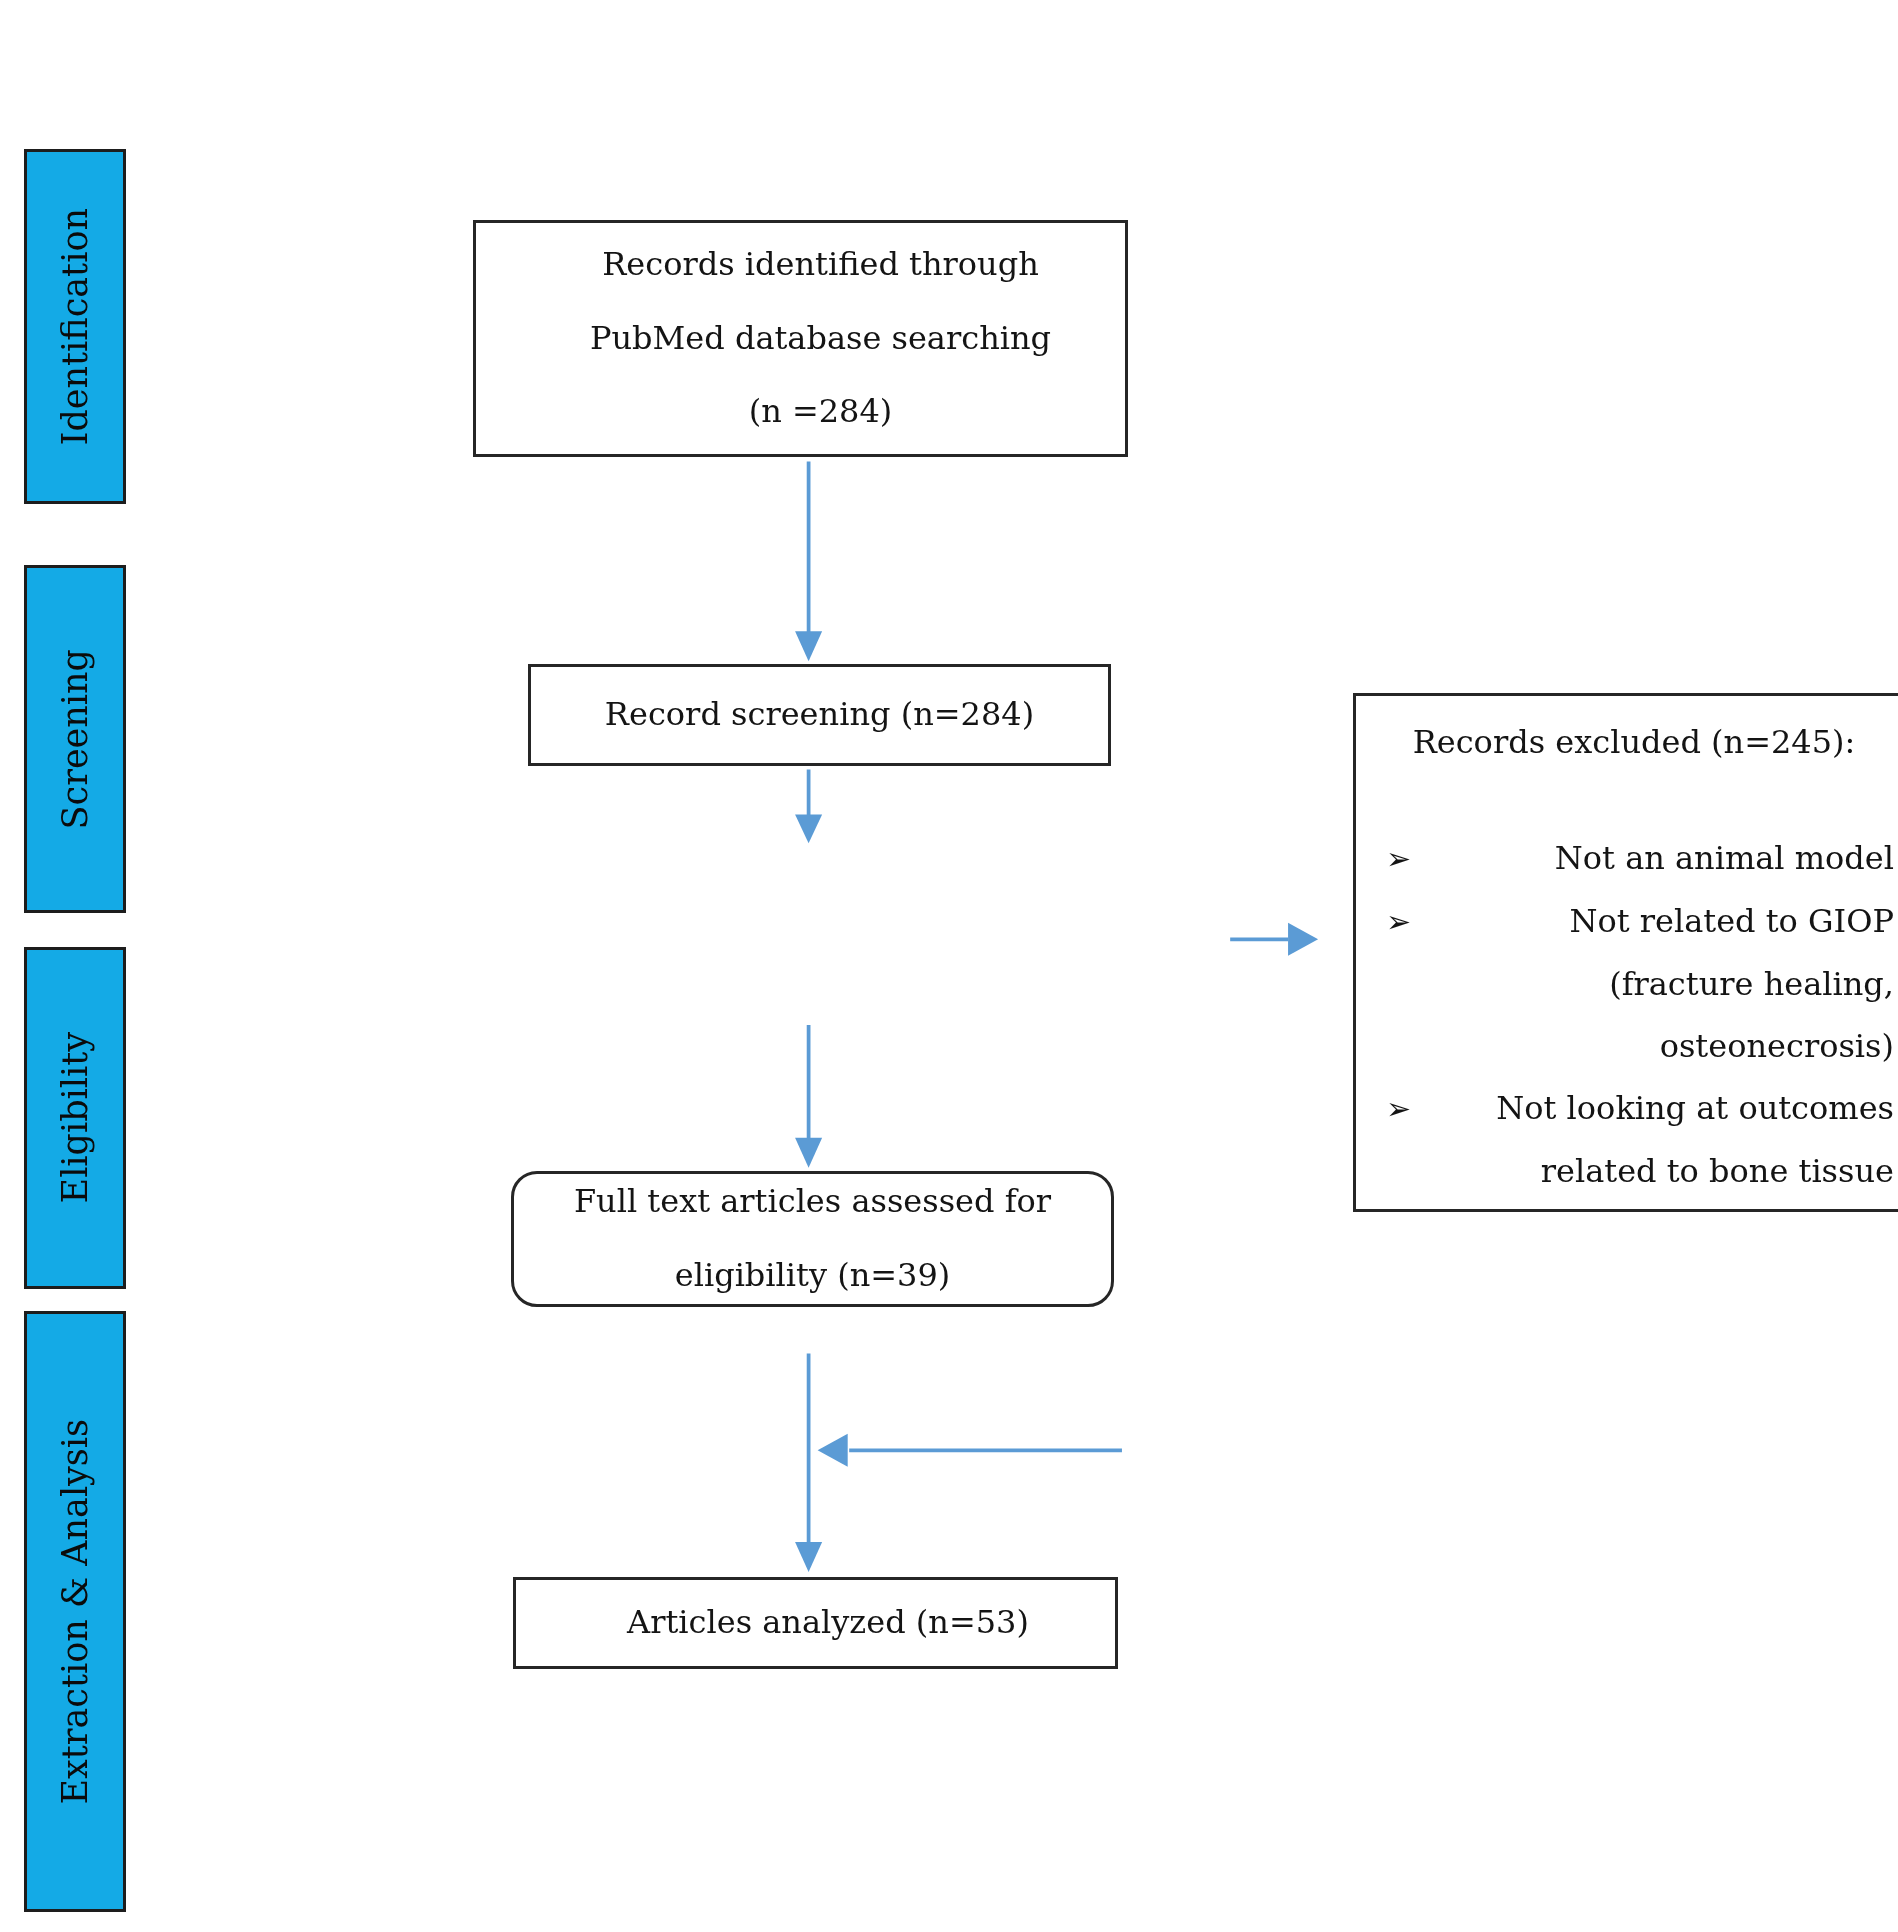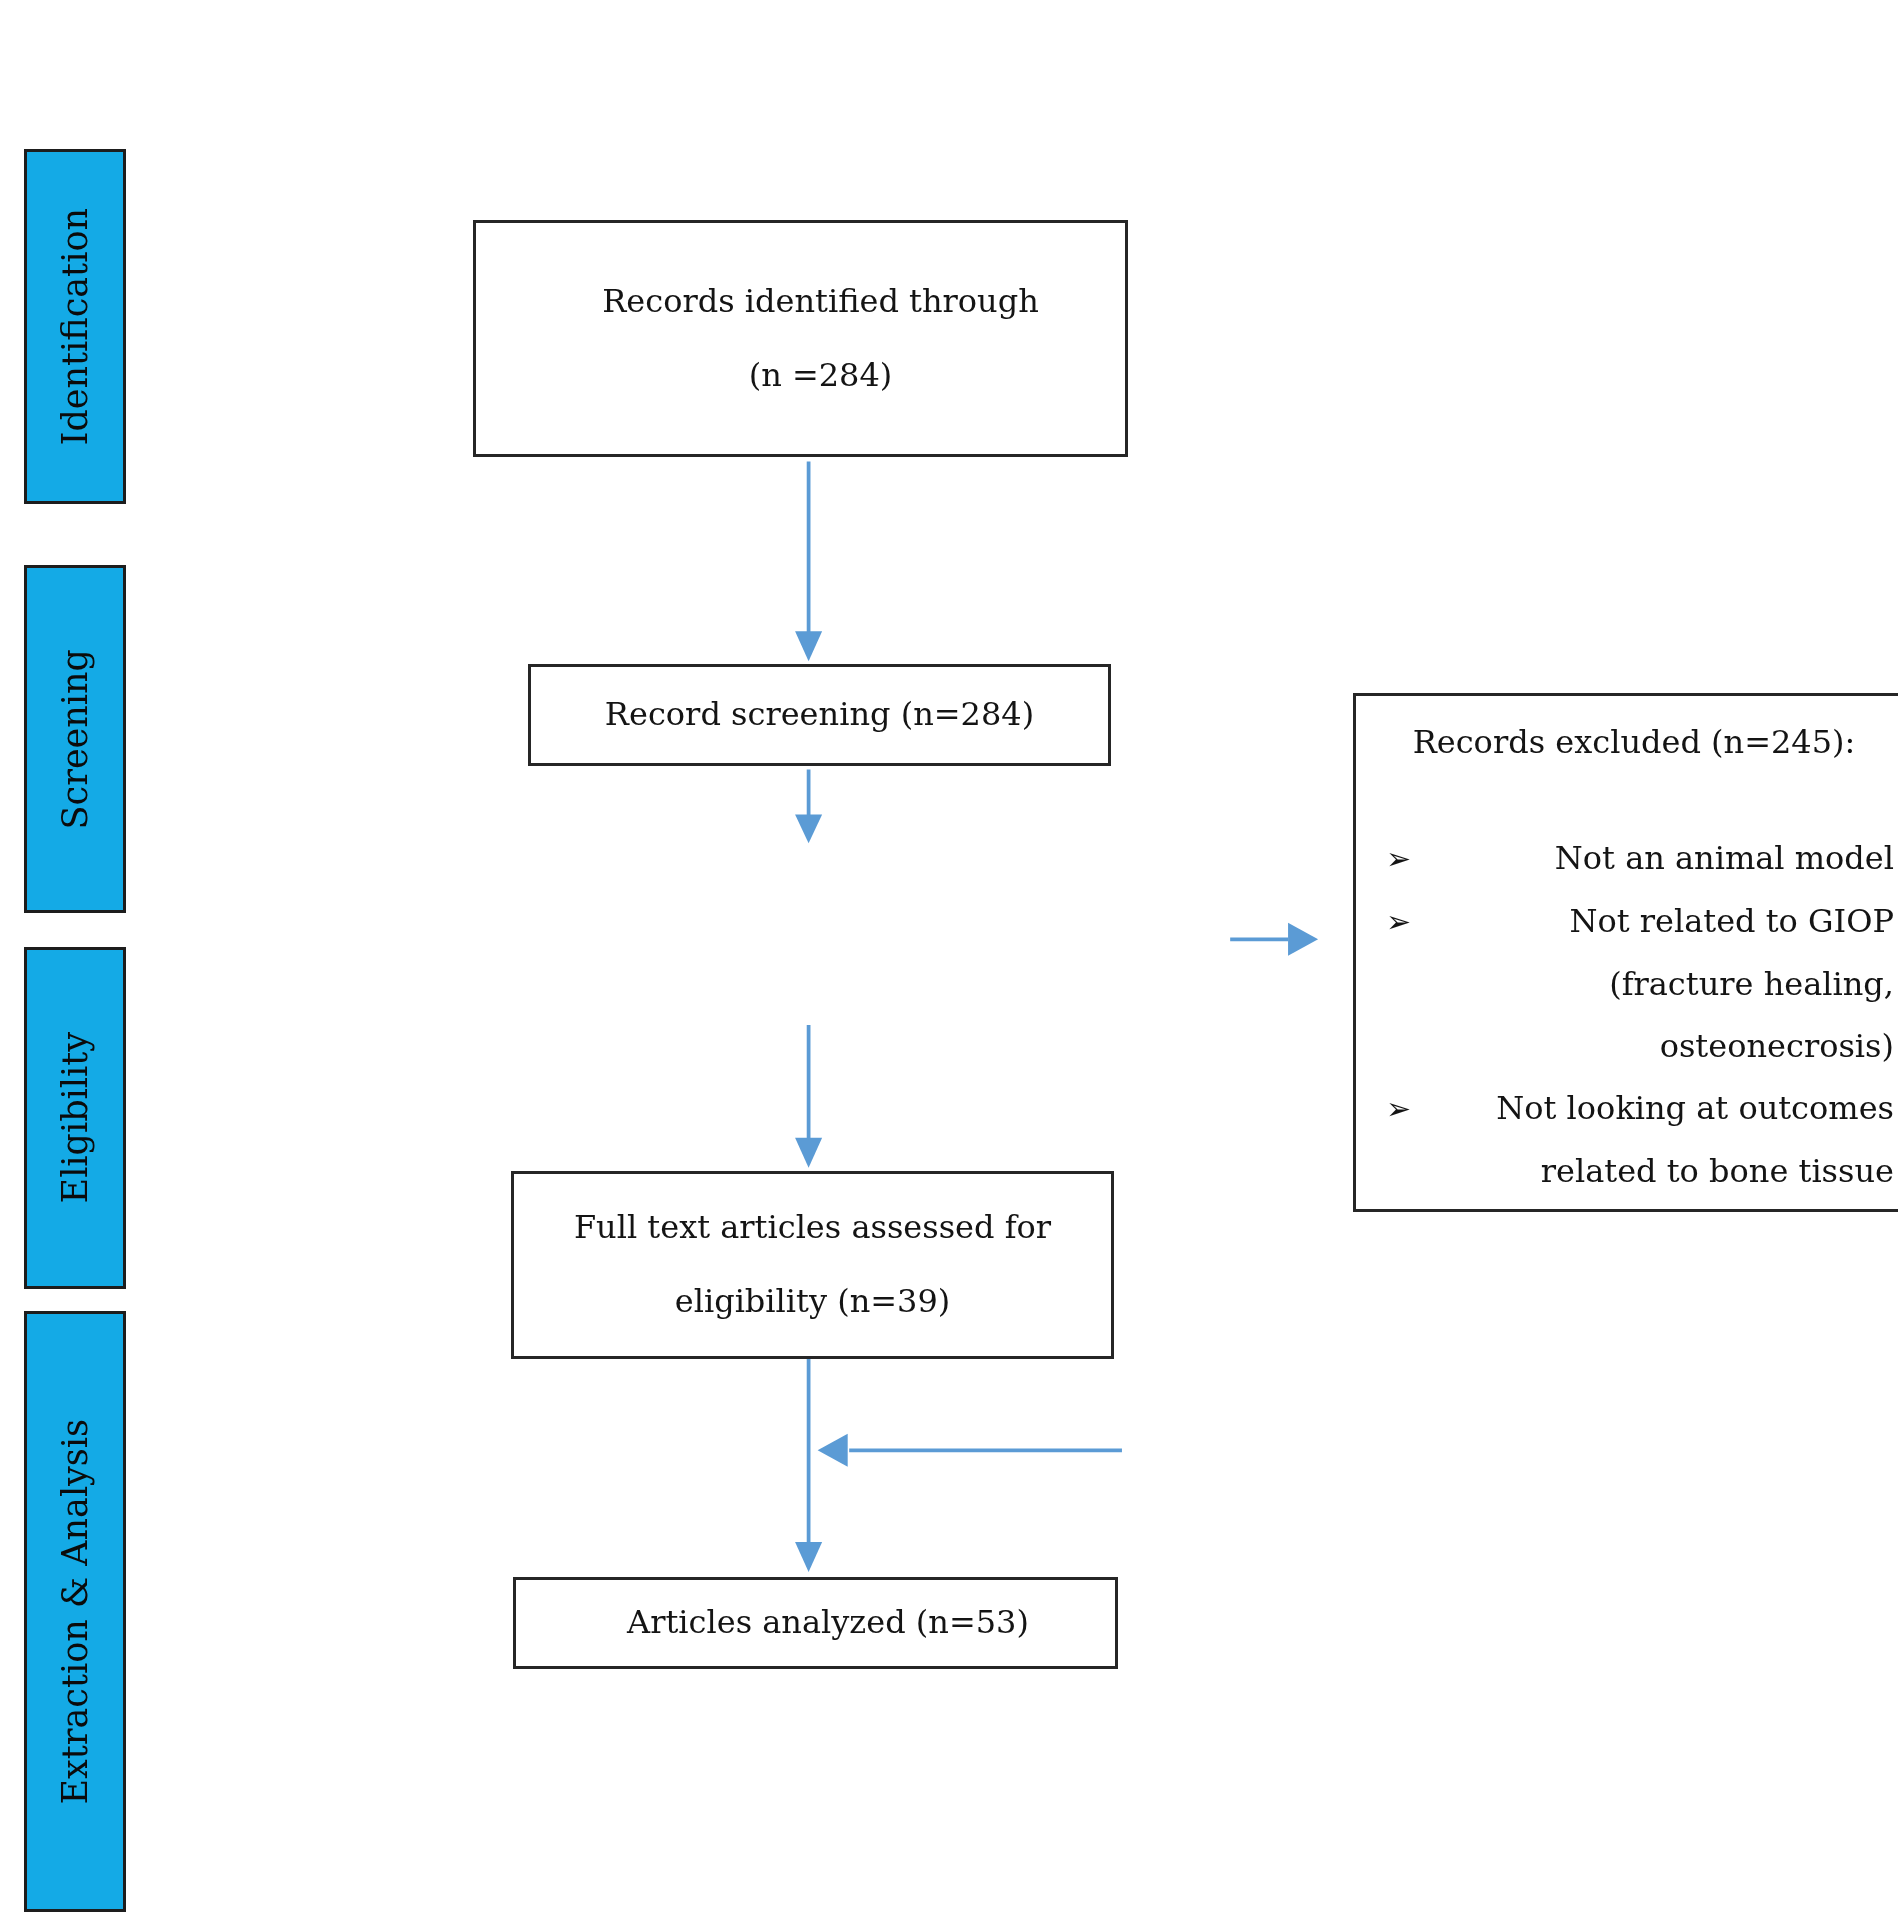--- a/index.html
+++ b/index.html
@@ -52,21 +52,21 @@
     display:flex; flex-direction:column;
     align-items:center; justify-content:center;
     text-align:center;
     font-size:32px;
     line-height:2.3;
     color:#141414;
   }
   .box-pubmed        { left:473px;  top:220px;  width:655px;  height:237px;padding-left:40px; }
   .box-screening     { left:528px;  top:664px;  width:583px;  height:102px;text-align:right; }
   .box-investigators { left:398px;  top:845px; width:829px; height:177px; }
-  .box-fulltext      { left:511px;  top:1171px; width:603px;  height:188px; }
+  .box-fulltext      { left:511px;  top:1171px; width:603px;  height:136px;border-radius:26px; }
   .box-library       { left:1123px; top:1377px; width:566px;  height:156px; }
   .box-analyzed      { left:513px;  top:1577px; width:605px;  height:92px;padding-left:25px; }
 
   
   .box-excluded {
     position:absolute;
     left:1317px; top:693px; width:562px; height:519px;
     background:#ffffff;
     border:3px solid #262626;
     box-sizing:border-box;
@@ -135,20 +135,21 @@
       <line x1="1076" y1="1801" x2="1076" y2="2054"></line>
       <polygon points="1058,2052 1094,2052 1076,2092" stroke="none"></polygon>
 
       <line x1="1493" y1="1930" x2="1130" y2="1930"></line>
       <polygon points="1128,1908 1128,1952 1088,1930" stroke="none"></polygon>
     </g>
   </svg>
 
   <div class="box box-pubmed">
     <div>Records identified through</div>
+    <div>PubMed database searching</div>
     <div>(n =284)</div>
   </div>
 
   <div class="box box-screening">
     <div>Record screening (n=284)</div>
   </div>
 
 
   <div class="box-excluded">
     <div class="excluded-title">Records excluded (n=245):</div>

